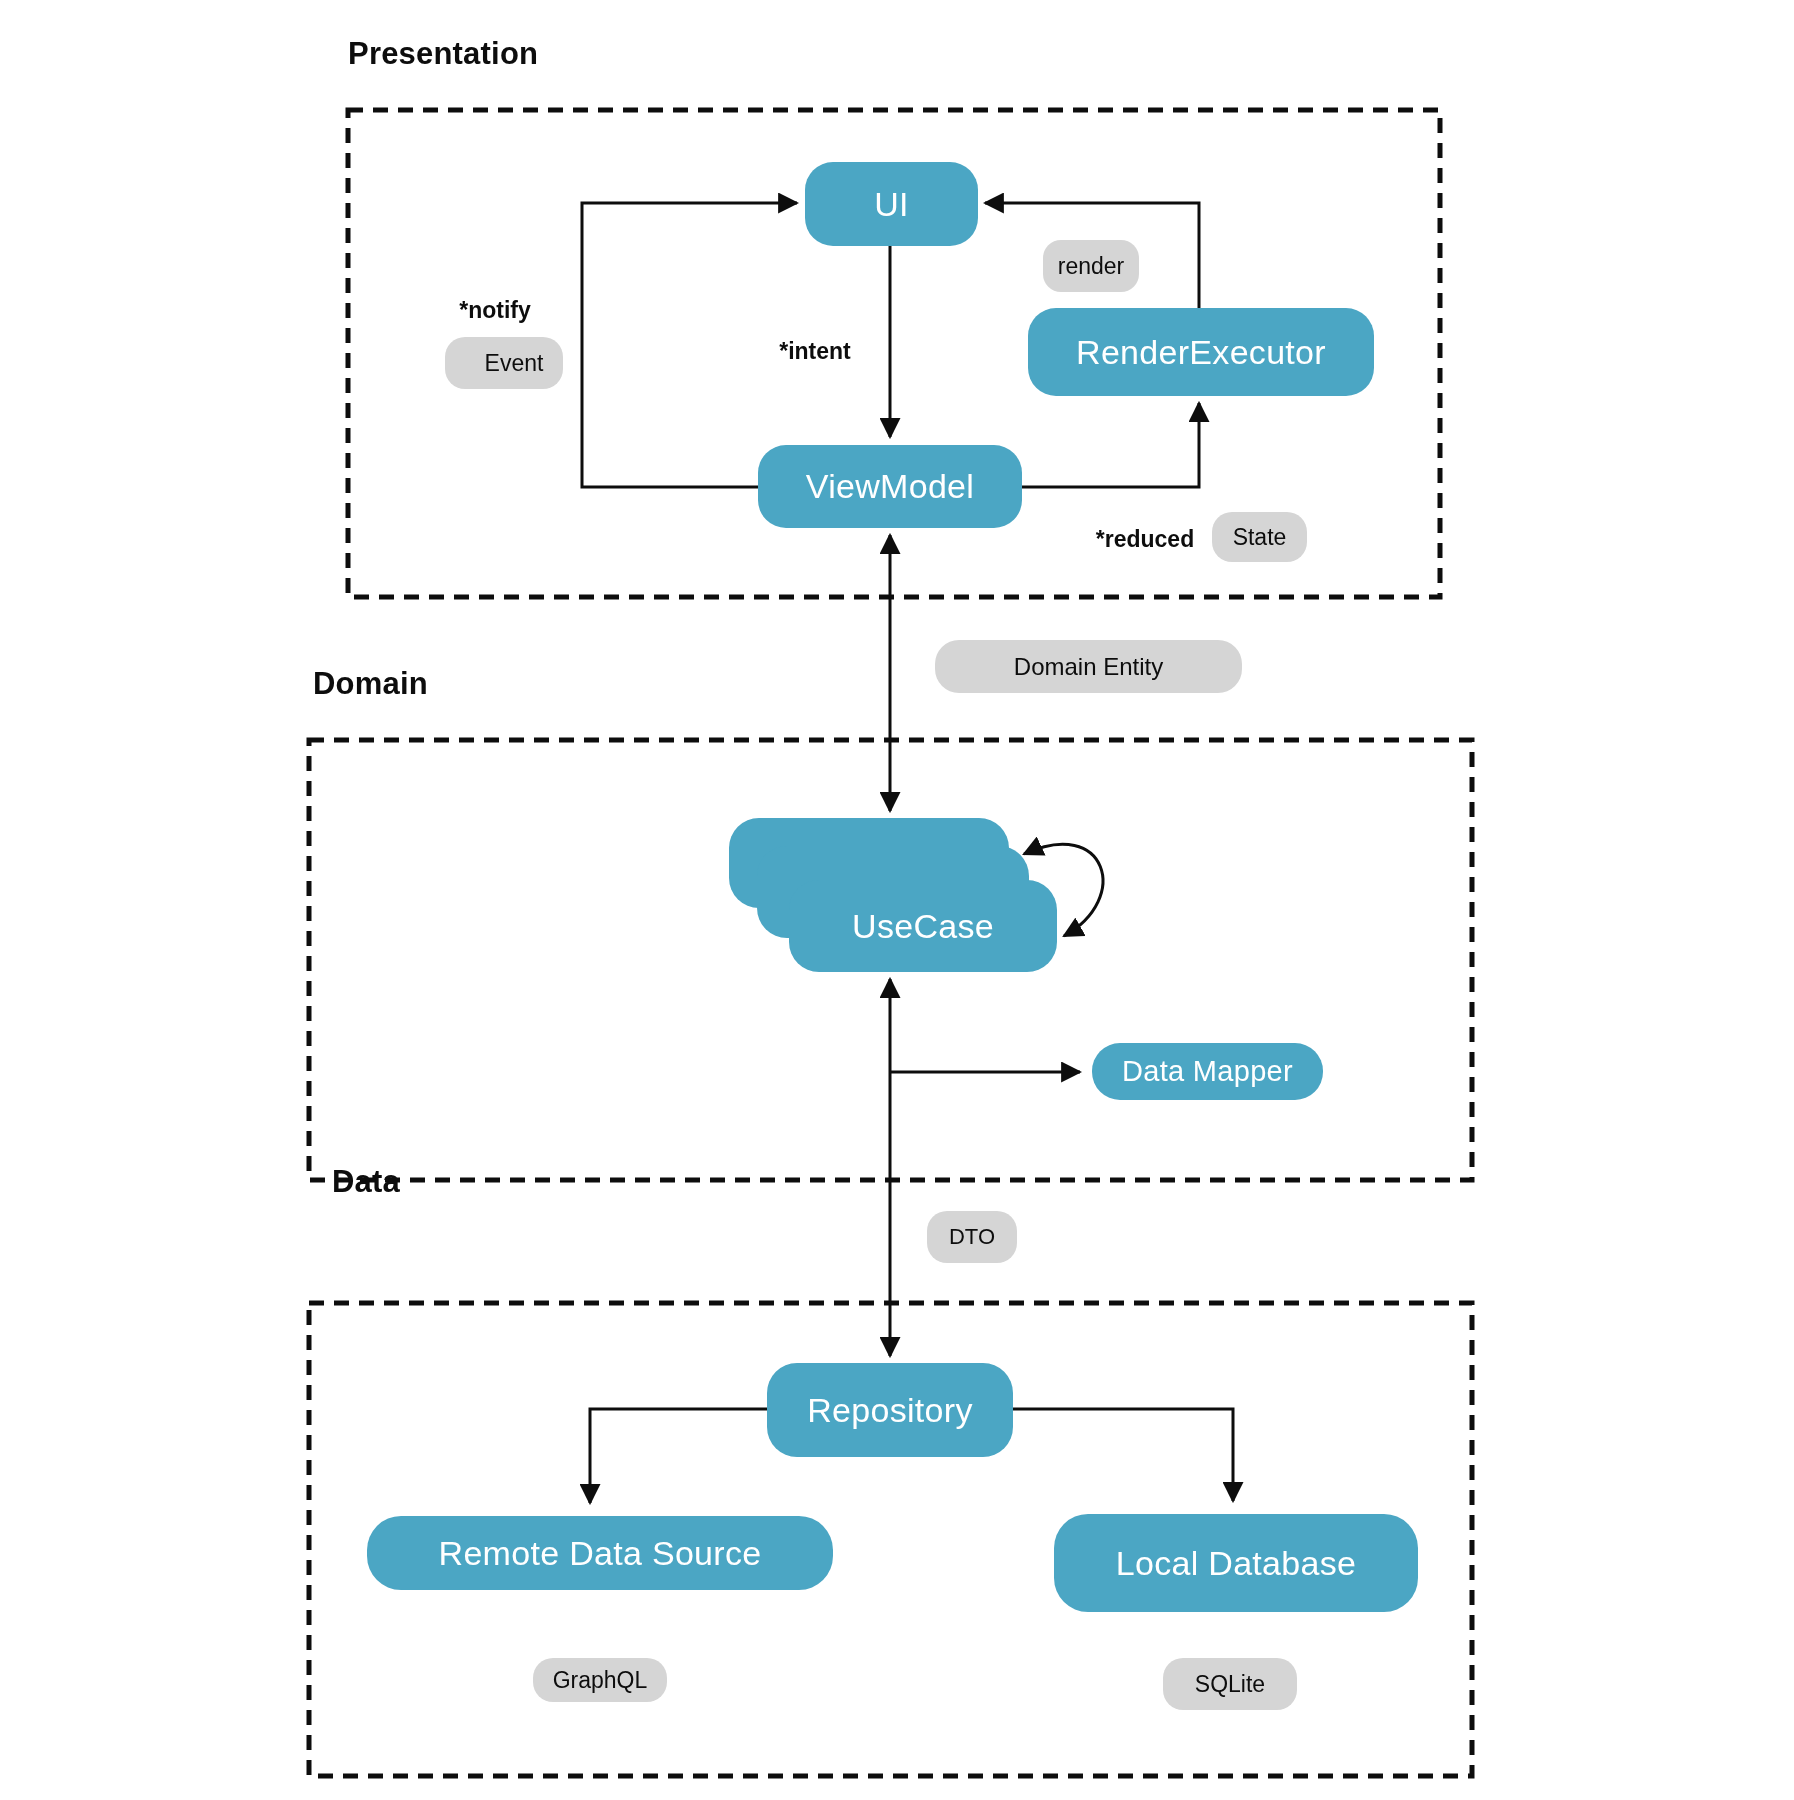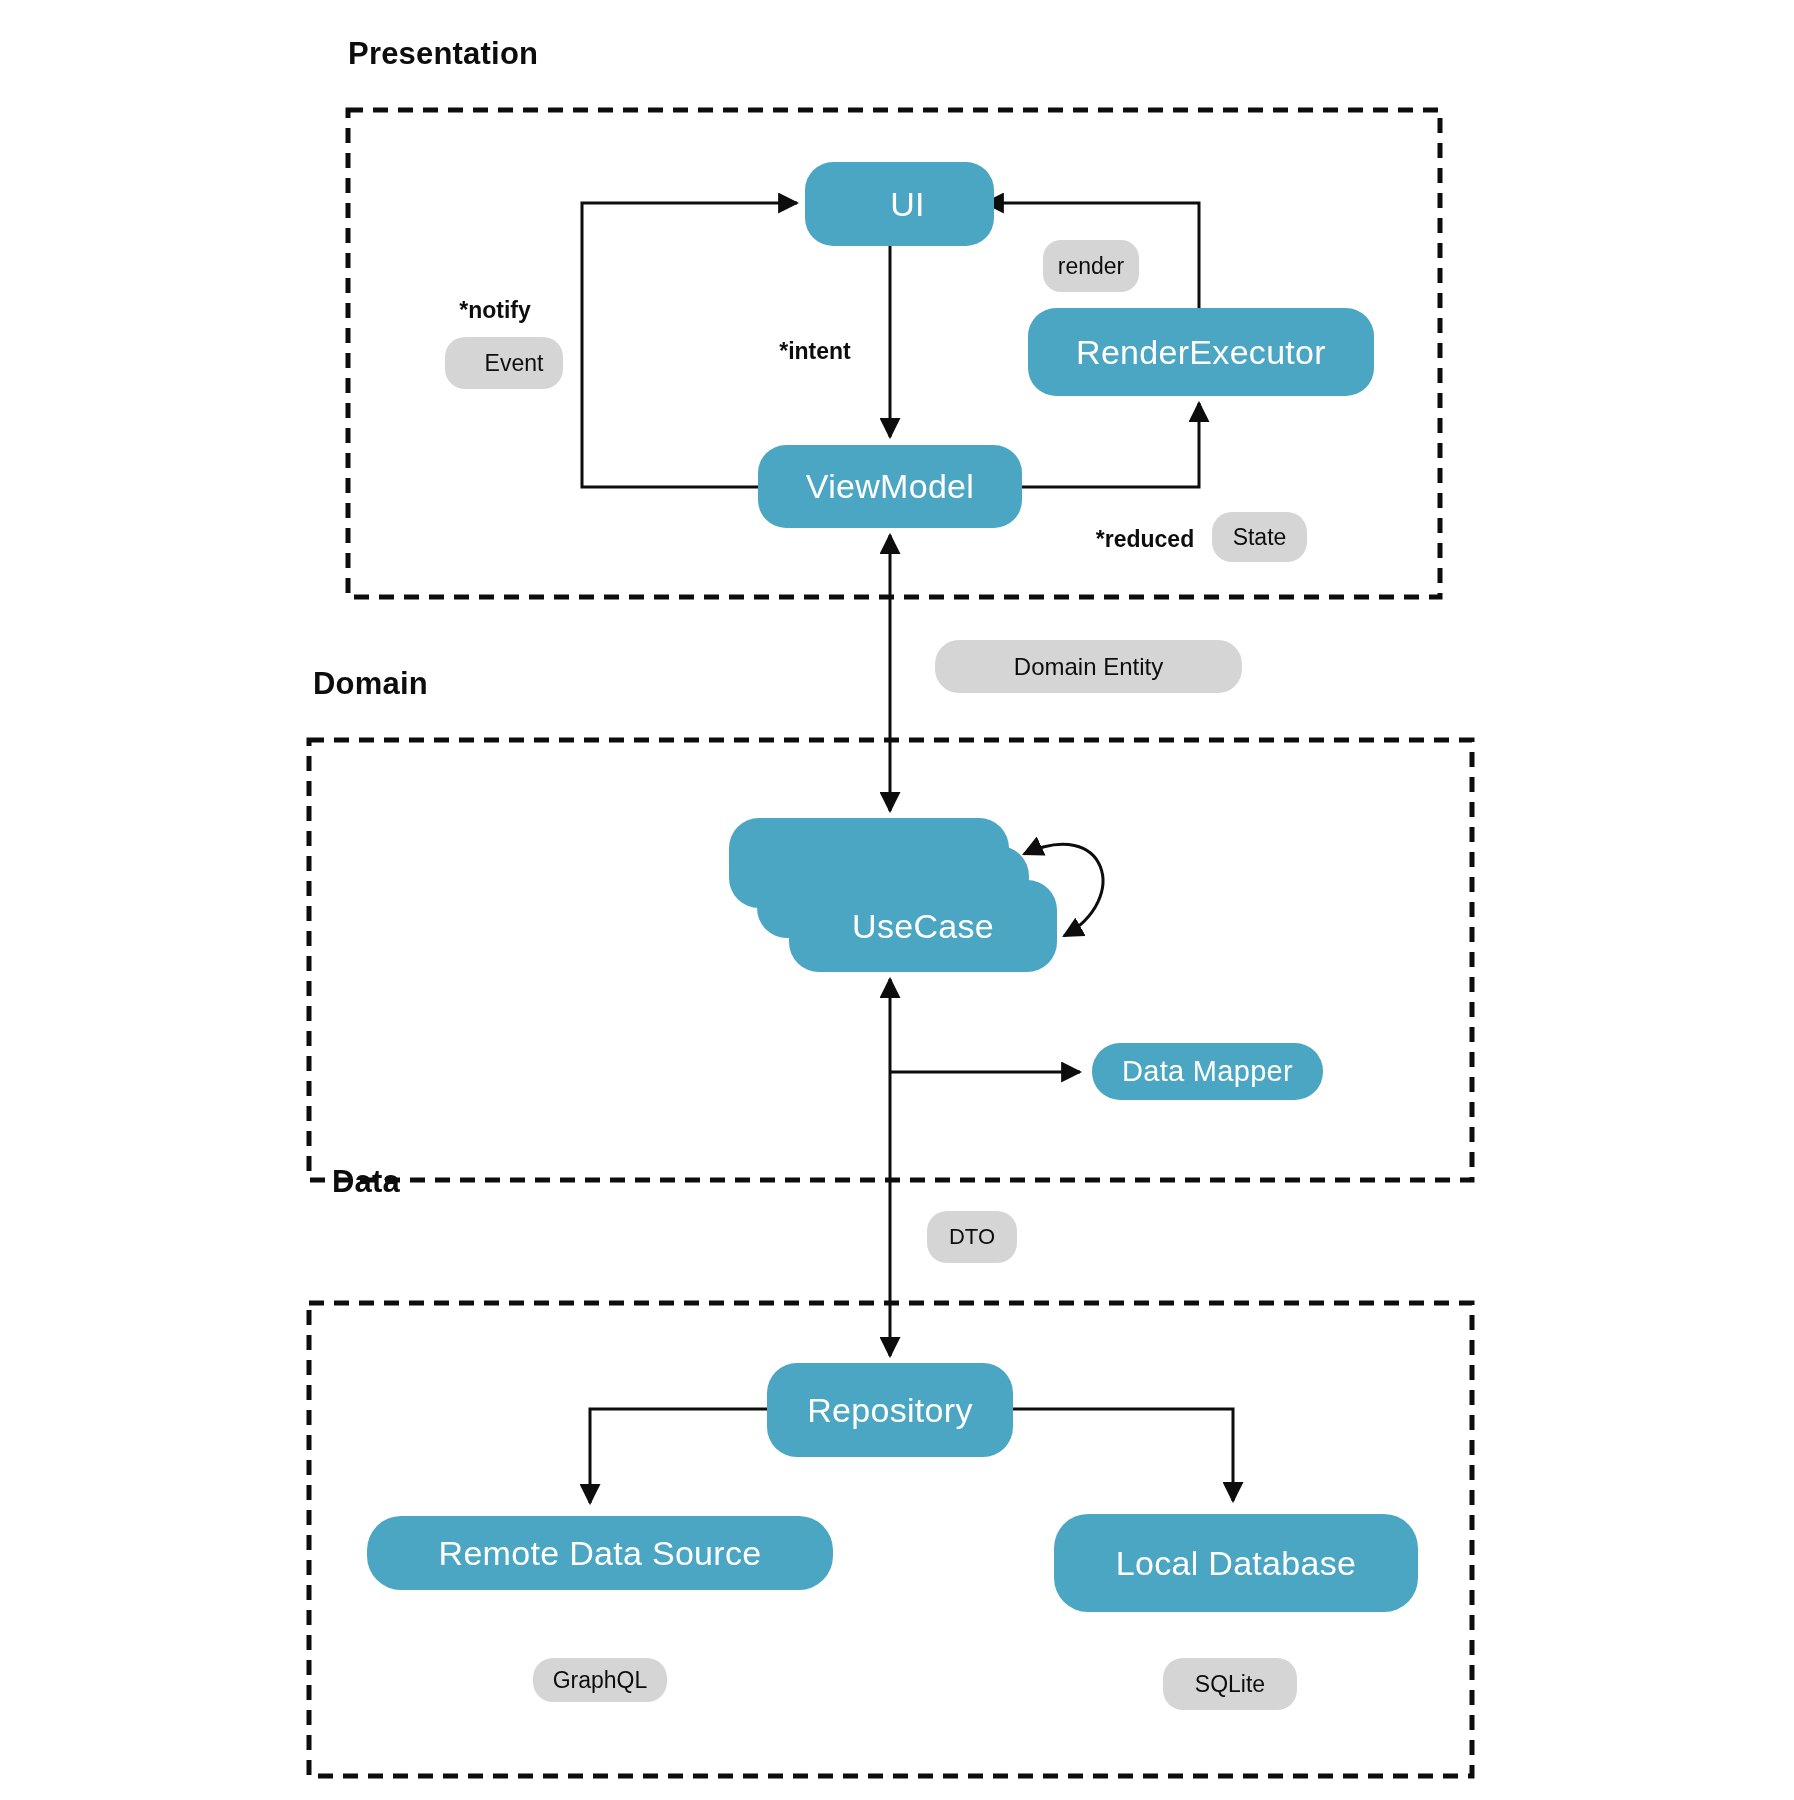--- a/index.html
+++ b/index.html
@@ -69,21 +69,21 @@
 
     <path class="wire" d="M 1013 1409 H 1233 V 1501" marker-end="url(#arrow)"></path>
 
     <path class="wire" d="M 1024 854 C 1106 816, 1132 898, 1064 936" marker-start="url(#arrow)" marker-end="url(#arrow)"></path>
   </svg>
 
   <div class="layer-label" style="left:348px; top:36px;">Presentation</div>
   <div class="layer-label" style="left:313px; top:666px;">Domain</div>
   <div class="layer-label" style="left:313px; top:1164px;margin-left:19px;">Data</div>
 
-  <div class="node" style="left:805px; top:162px; width:173px; height:84px; border-radius:28px;padding-left:16px;">UI</div>
+  <div class="node" style="left:805px; top:162px; width:173px; height:84px; border-radius:28px;">UI</div>
   <div class="node" style="left:1028px; top:308px; width:346px; height:88px; border-radius:28px;">RenderExecutor</div>
   <div class="node" style="left:758px; top:445px; width:264px; height:83px; border-radius:28px;">ViewModel</div>
 
   <div class="tag" style="left:1043px; top:240px; width:96px; height:52px; border-radius:18px;">render</div>
   <div class="edge-label" style="left:440px; top:297px; width:110px;">*notify</div>
   <div class="tag" style="left:445px; top:337px; width:98px; height:52px;padding-left:20px;">Event</div>
   <div class="edge-label" style="left:765px; top:338px; width:100px;">*intent</div>
   <div class="edge-label" style="left:1086px; top:526px; width:118px;">*reduced</div>
   <div class="tag" style="left:1212px; top:512px; width:95px; height:50px;">State</div>
 

